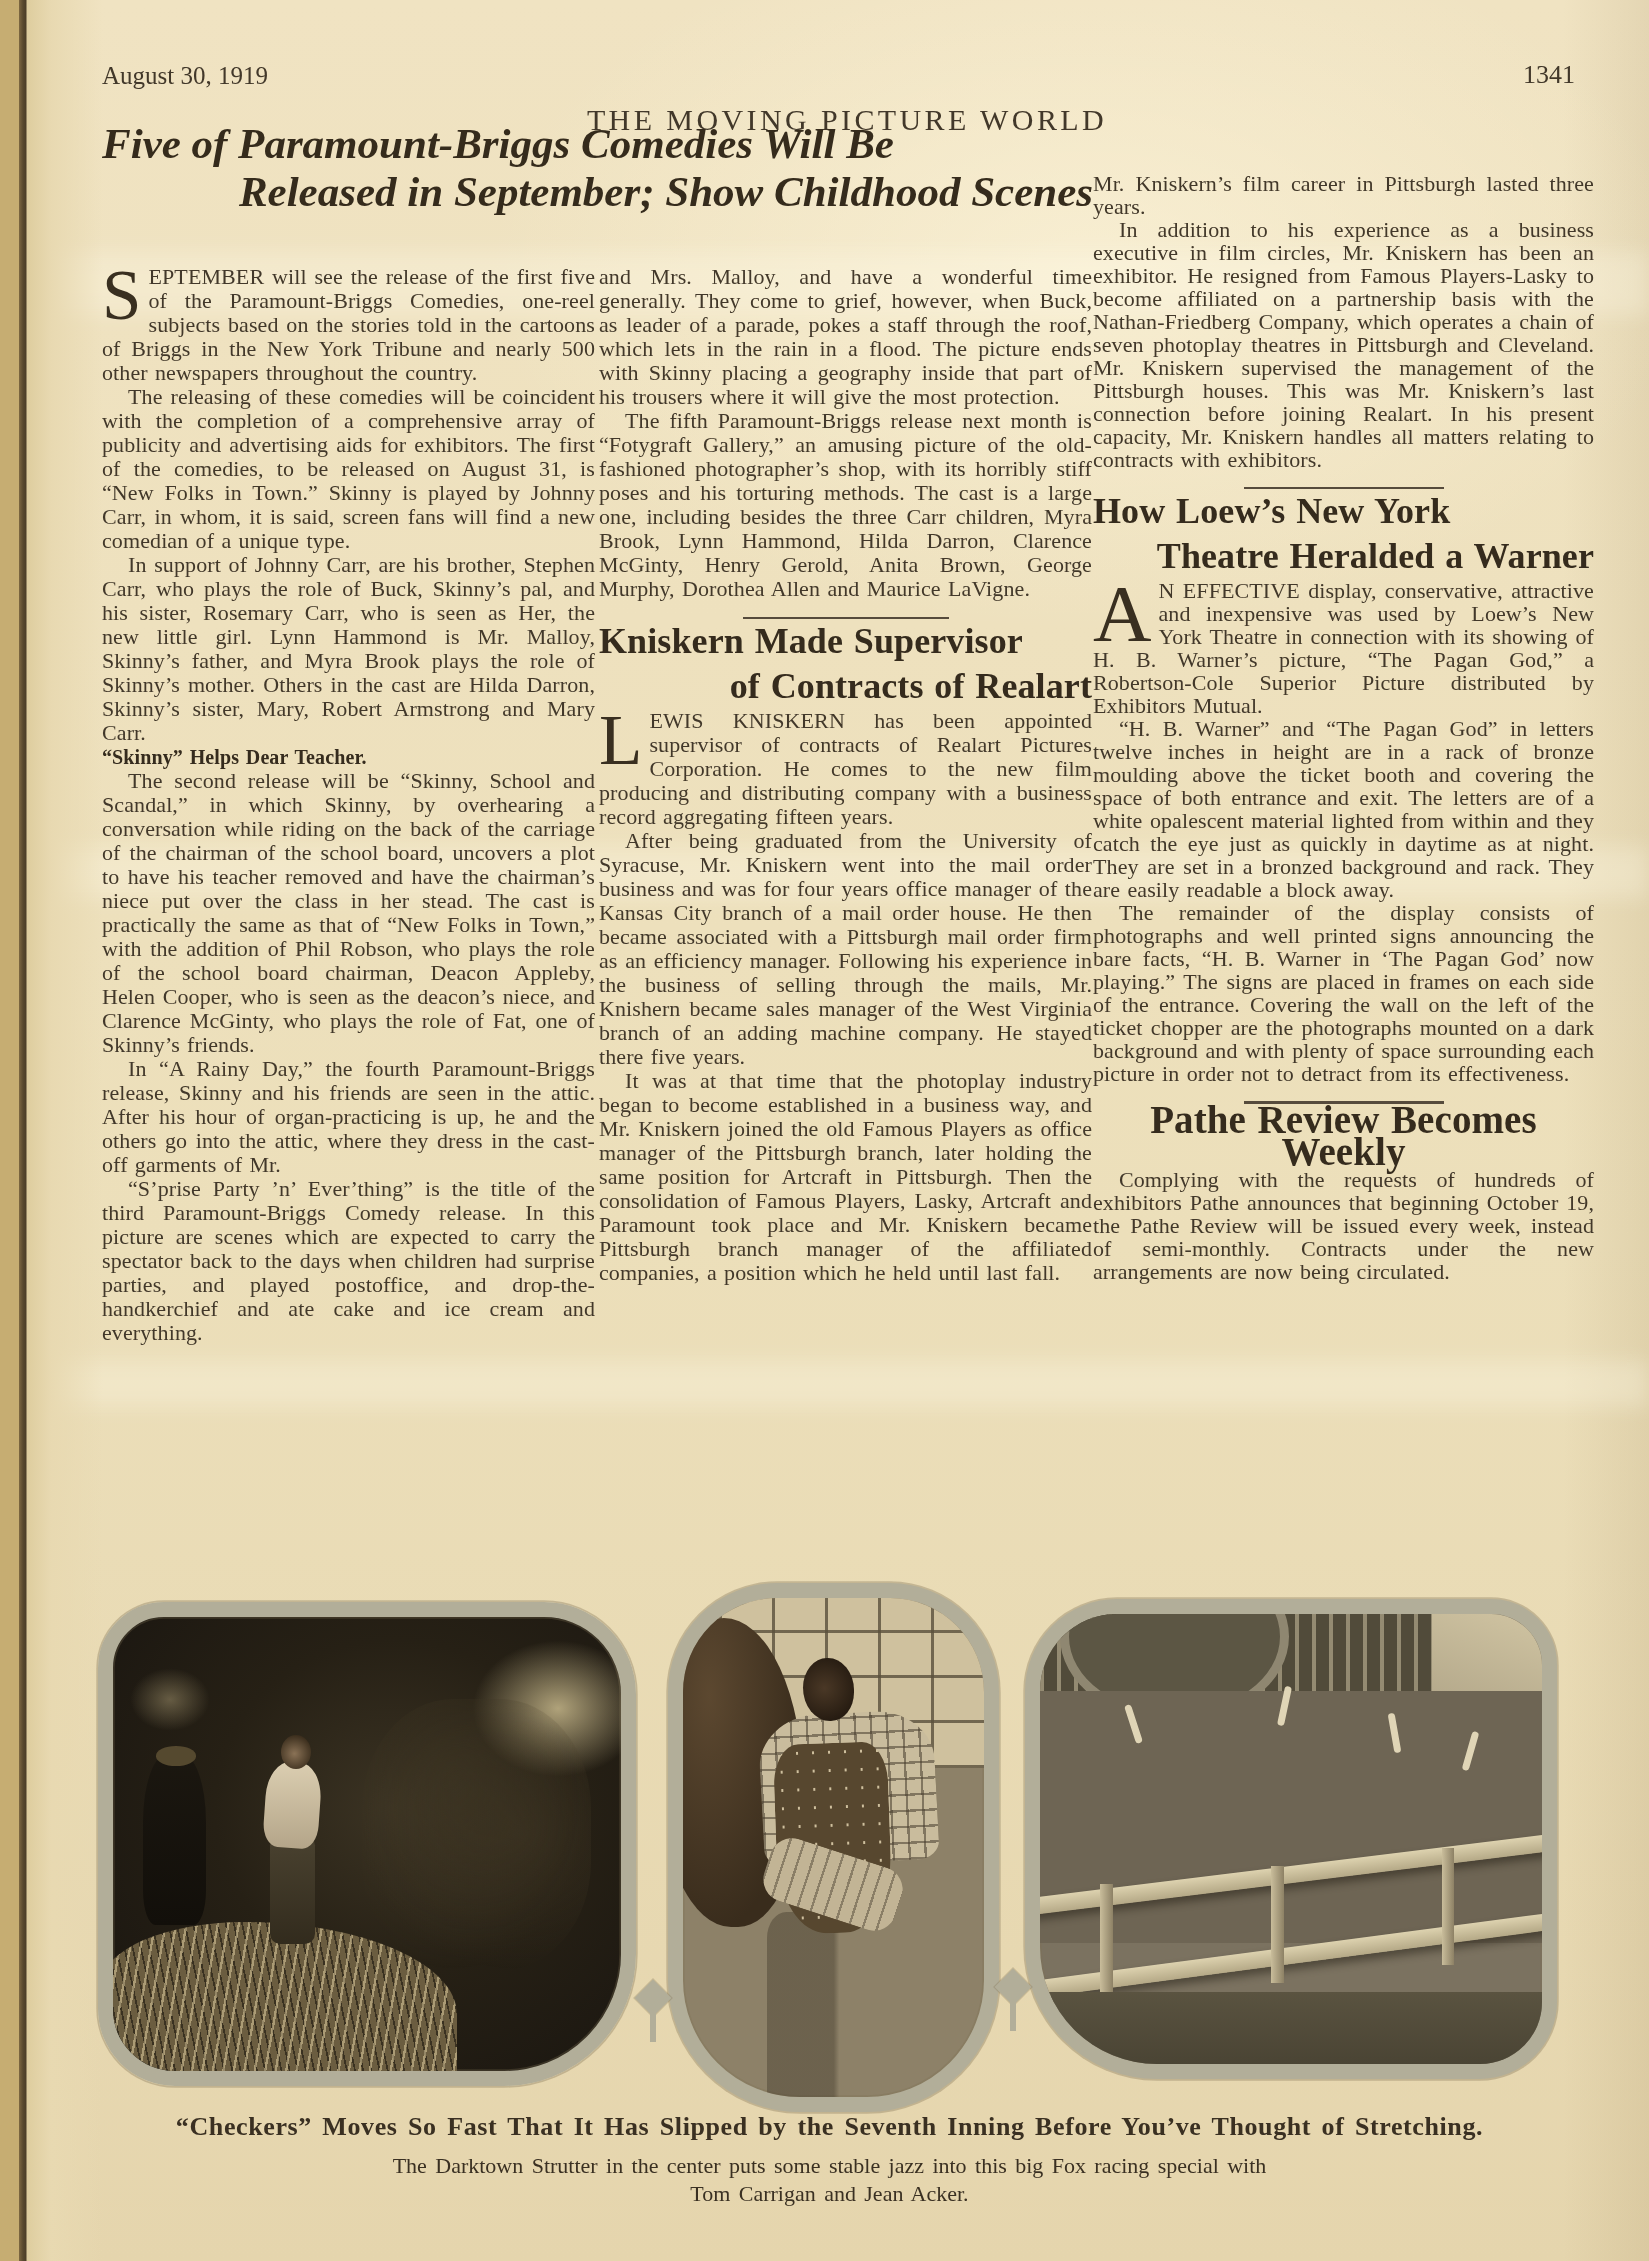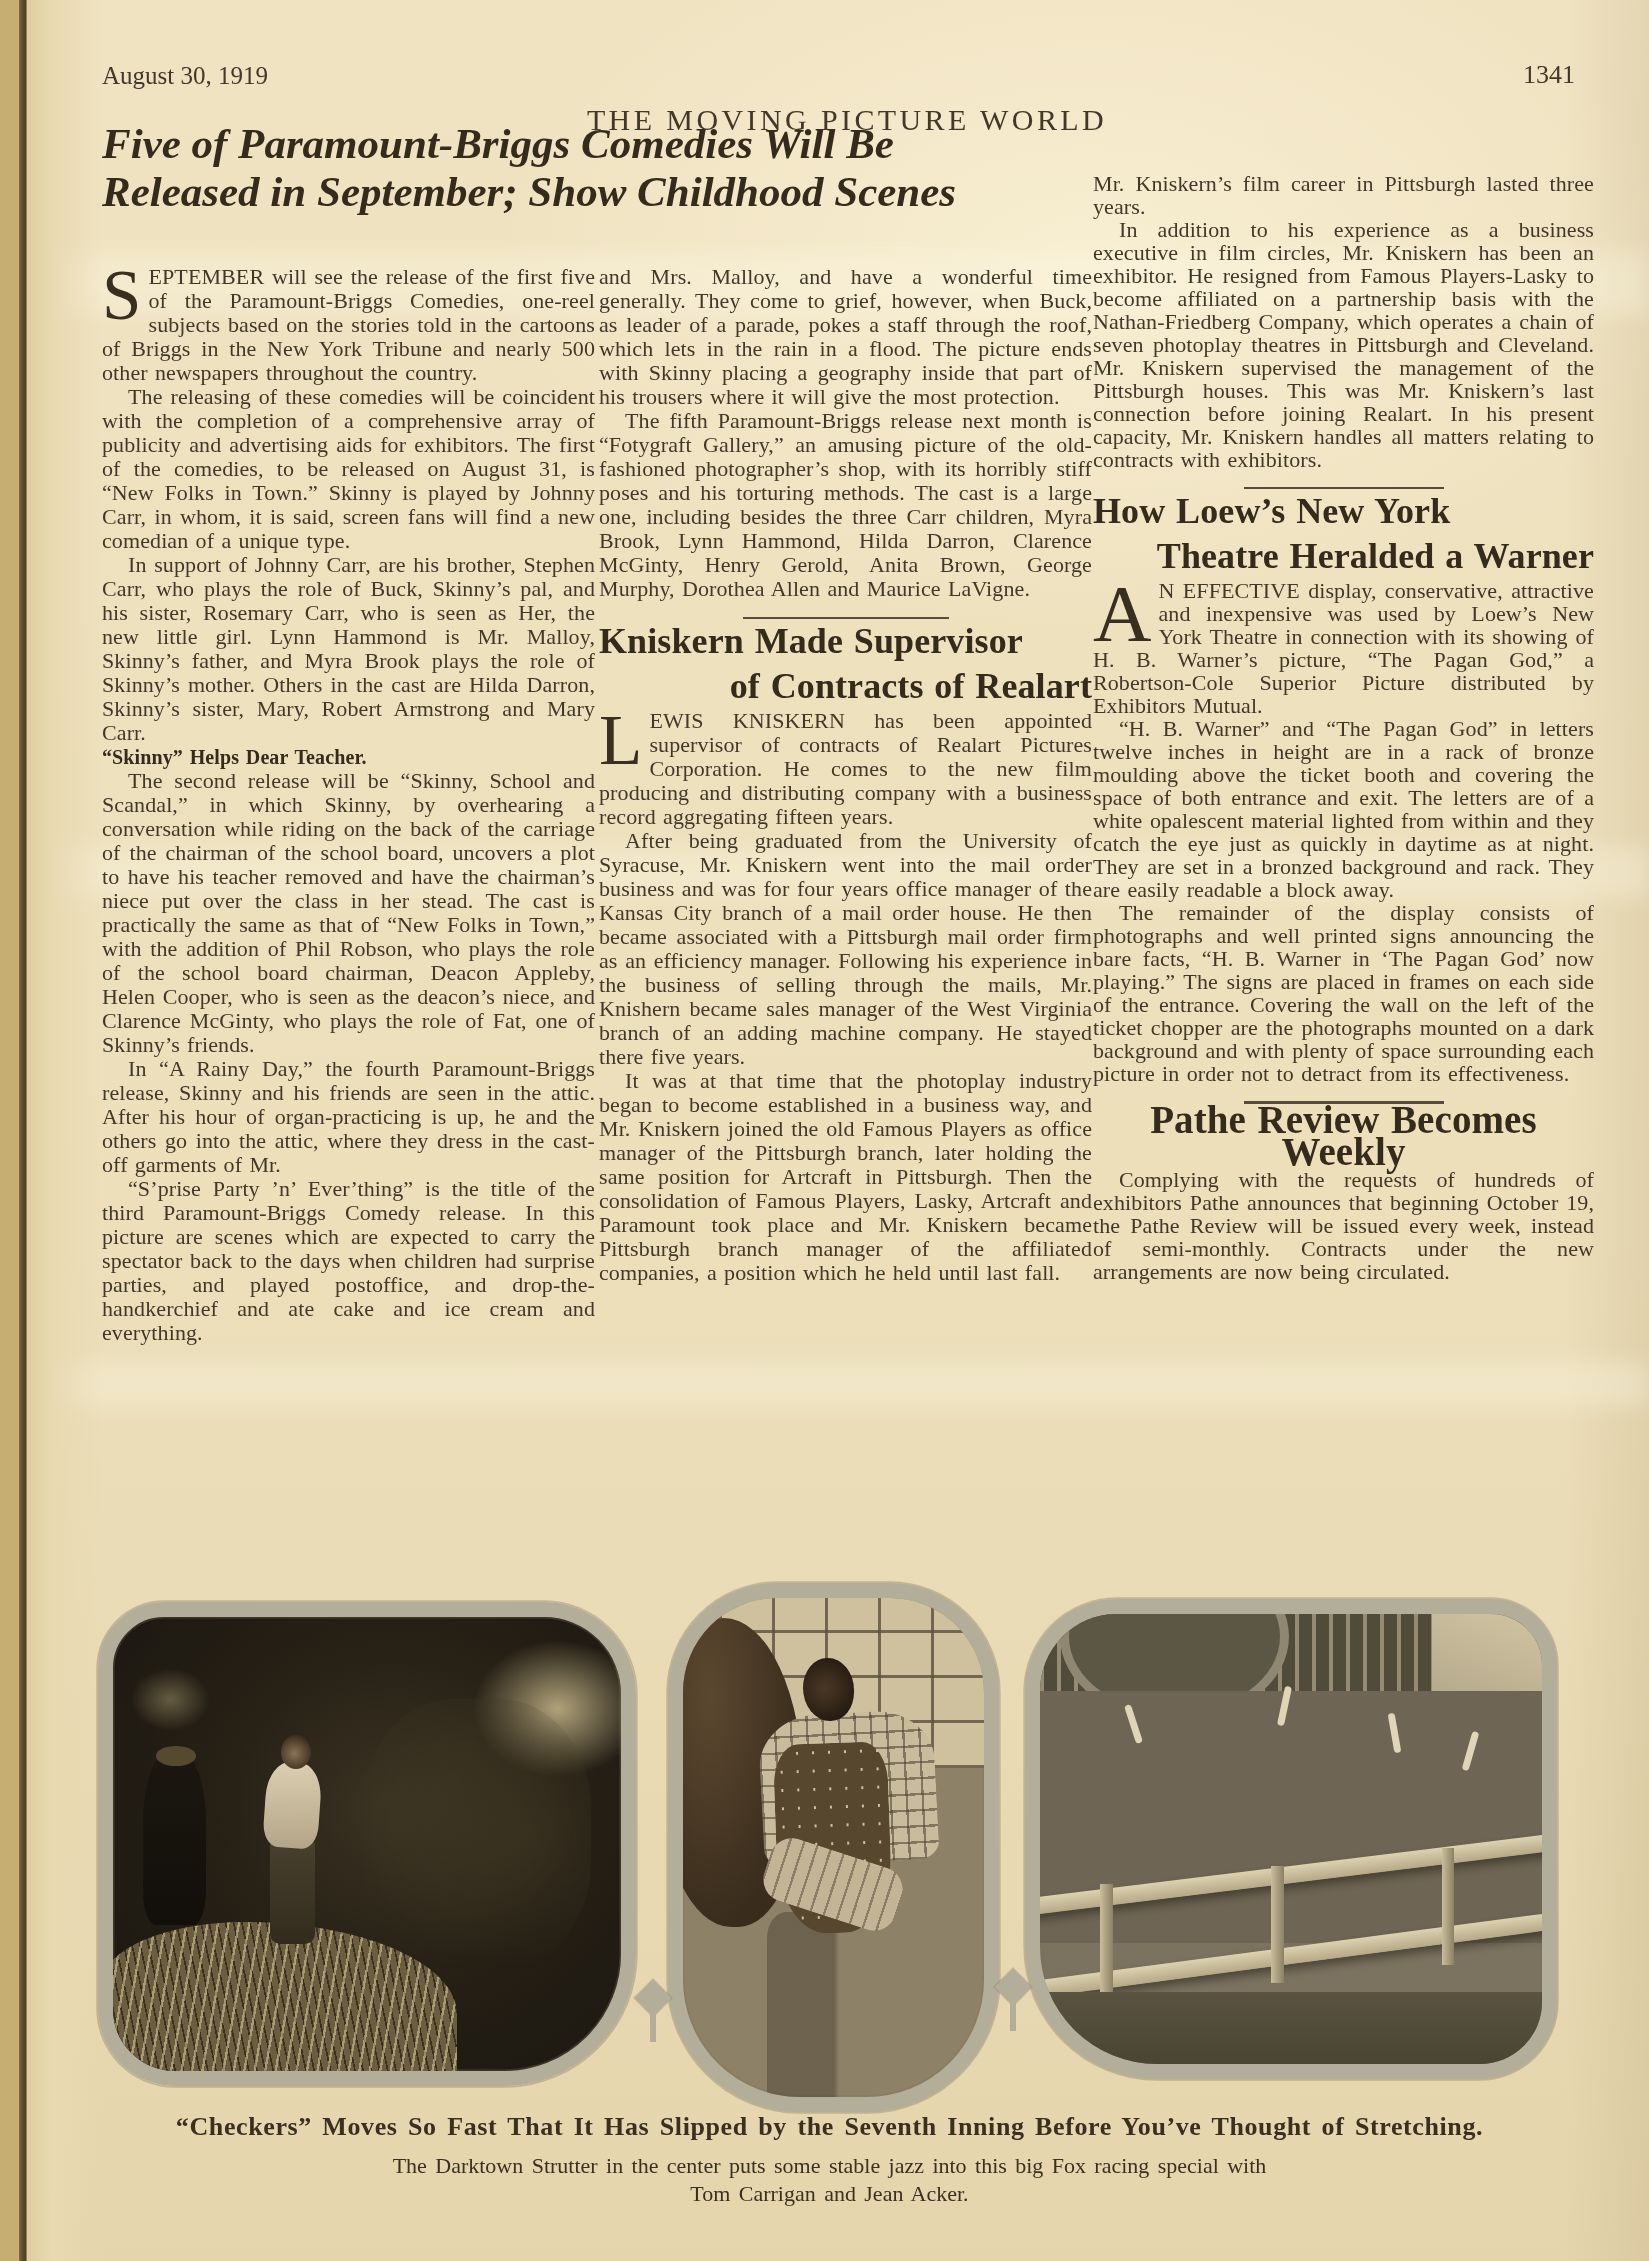--- a/index.html
+++ b/index.html
@@ -18,21 +18,21 @@
 
   
   .pagehead{position:absolute;left:102px;right:57px;top:59px;height:46px;}
   .ph-date{position:absolute;left:0;top:3.4px;font-size:25px;}
   .ph-title{position:absolute;left:50%;transform:translateX(-50%);top:0;font-size:30px;letter-spacing:3.4px;margin-top:44px;}
   .ph-num{position:absolute;right:17px;top:1.1px;font-size:26px;}
 
   
   .headline{position:absolute;left:102px;top:120px;width:991px;font-style:italic;font-weight:bold;
     font-size:43px;line-height:48px;color:#352b1c;}
-  .headline .l2{display:block;}
+  .headline .l2{display:block;text-align:right;}
 
   
   .col{position:absolute;font-size:22px;line-height:24px;text-align:justify;letter-spacing:0.1px;word-spacing:1.7px;margin-top:46px;}
   .col1{left:102px;top:219px;width:493px;}
   .col2{left:599px;top:219px;width:493px;}
   .col3{left:1093px;top:126px;width:501px;line-height:23px;}
   .col p{margin:0;}
   .para{text-indent:26px;}
   .noindent{text-indent:0;}
   .dropcap{float:left;font-size:71px;line-height:57px;margin:2.3px 6.9px 0 0;color:#392f20;}

